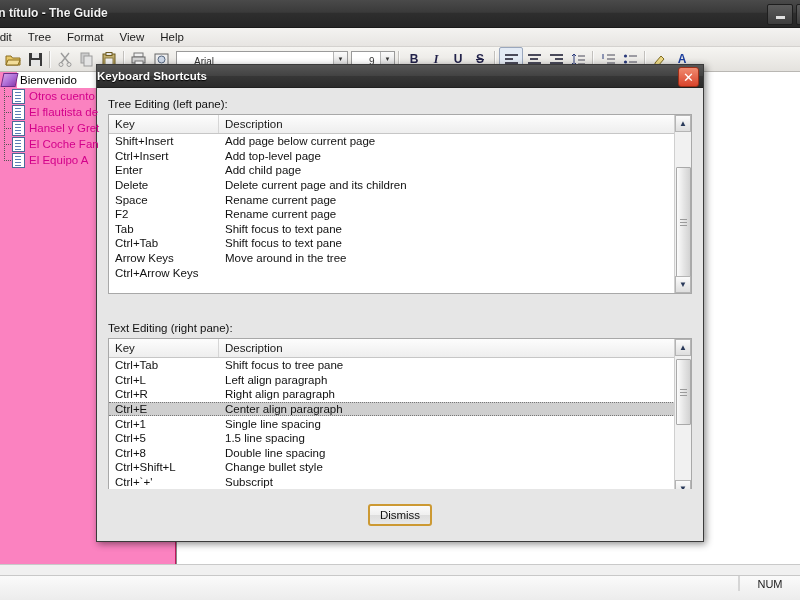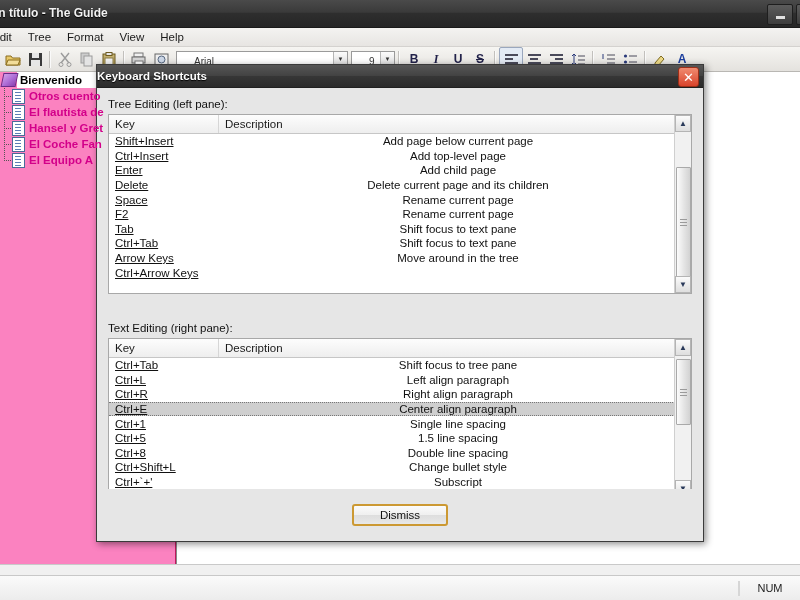--- a/index.html
+++ b/index.html
@@ -99,21 +99,20 @@
   
   .mainarea {
     position: absolute; left: 0; top: 72px; width: 800px; height: 503px;
     background: #f0f0f0;
   }
   .treepane {
     position: absolute; left: 0; top: 0; width: 175px; height: 492px;
     background: #fb82c0;
     border-right: 1px solid #be185d;
     overflow: hidden;
-    font-weight: bold;
   }
   .tree-root {
     display: flex; align-items: center; height: 16px; padding-left: 2px;
     position: relative;
   }
   .tree-root .sel-bg {
     position: absolute; left: 17px; top: 0; right: 0; height: 16px;
     background: #ffffff;
   }
   .tree-child {
@@ -167,21 +166,21 @@
     position:absolute; left:0; top:492px; width:800px; height:11px;
     background:#f0f0f0; border-top:1px solid #c9c9c9;
   }
 
   
   .statusbar {
     position: absolute; left: 0; top: 575px; width: 800px; height: 25px;
     background: linear-gradient(to bottom,#fafafa,#ececec);
     border-top: 1px solid #c8c8c8;
     box-sizing: border-box;
-    display: flex; align-items: center;
+    display: flex; 
   }
   .status-left {
     flex: 1; padding-left: 6px; font-size: 11px; color: #333;
     border-right: 1px solid #d6d6d6; height:15px; display:flex; align-items:center;
   }
   .status-num {
     width: 60px; text-align: center; font-size: 11px; color: #222;
     border-left: 1px solid #d6d6d6; height:15px; display:flex;
     align-items:center; justify-content:center;
   }
@@ -241,23 +240,23 @@
   .lb-rows { position: relative; }
   .lb-row {
     display: flex; height: 14.6px; align-items: center;
     font-size: 11.5px; color: #111; box-sizing: border-box;
   }
   .lb-row.selected {
     background: #cfcfcf;
     border-top: 1px dotted #777; border-bottom: 1px dotted #777;
   }
   .lb-row .c-key { width: 110px; padding-left: 6px; box-sizing: border-box;
-    white-space: nowrap; overflow: hidden; text-decoration: underline; }
+    white-space: nowrap; overflow: hidden; }
   .lb-row .c-desc { flex: 1; padding-left: 6px; box-sizing: border-box;
-    white-space: nowrap; overflow: hidden; text-align: center; }
+    white-space: nowrap; overflow: hidden; }
   .vscroll {
     position: absolute; right: 0; top: 0; width: 17px; bottom: 0;
     background: #f1f1f1; border-left: 1px solid #cfcfcf;
     box-sizing: border-box;
   }
   .vs-btn {
     height: 17px; width: 100%;
     background: linear-gradient(to bottom,#fbfbfb,#dedede);
     border: 1px solid #b4b4b4; box-sizing: border-box;
     display: flex; align-items: center; justify-content: center;
@@ -272,21 +271,21 @@
     display: flex; align-items: center; justify-content: center;
   }
   .vs-grip { width: 7px; height: 7px;
     background: repeating-linear-gradient(to bottom,#9a9a9a 0 1px, transparent 1px 3px);}
   .dlg-footer {
     position: absolute; left: 0; right: 0; bottom: 0; height: 52px;
     display: flex; align-items: center; justify-content: center;
     background: #e6e6e6;
   }
   .btn-dismiss {
-    width: 96px; height: 22px;
+    width: 64px; height: 22px;
     background: linear-gradient(to bottom,#fbfbfb 0%,#f0f0f0 48%,#dedede 52%,#e8e8e8 100%);
     border: 2px solid #cc9933;
     border-radius: 3px;
     font-size: 11.5px; color: #111;
     display: flex; align-items: center; justify-content: center;
     box-sizing: border-box;
     font-family: "Liberation Sans", sans-serif;
   }
 </style>
 </head>

